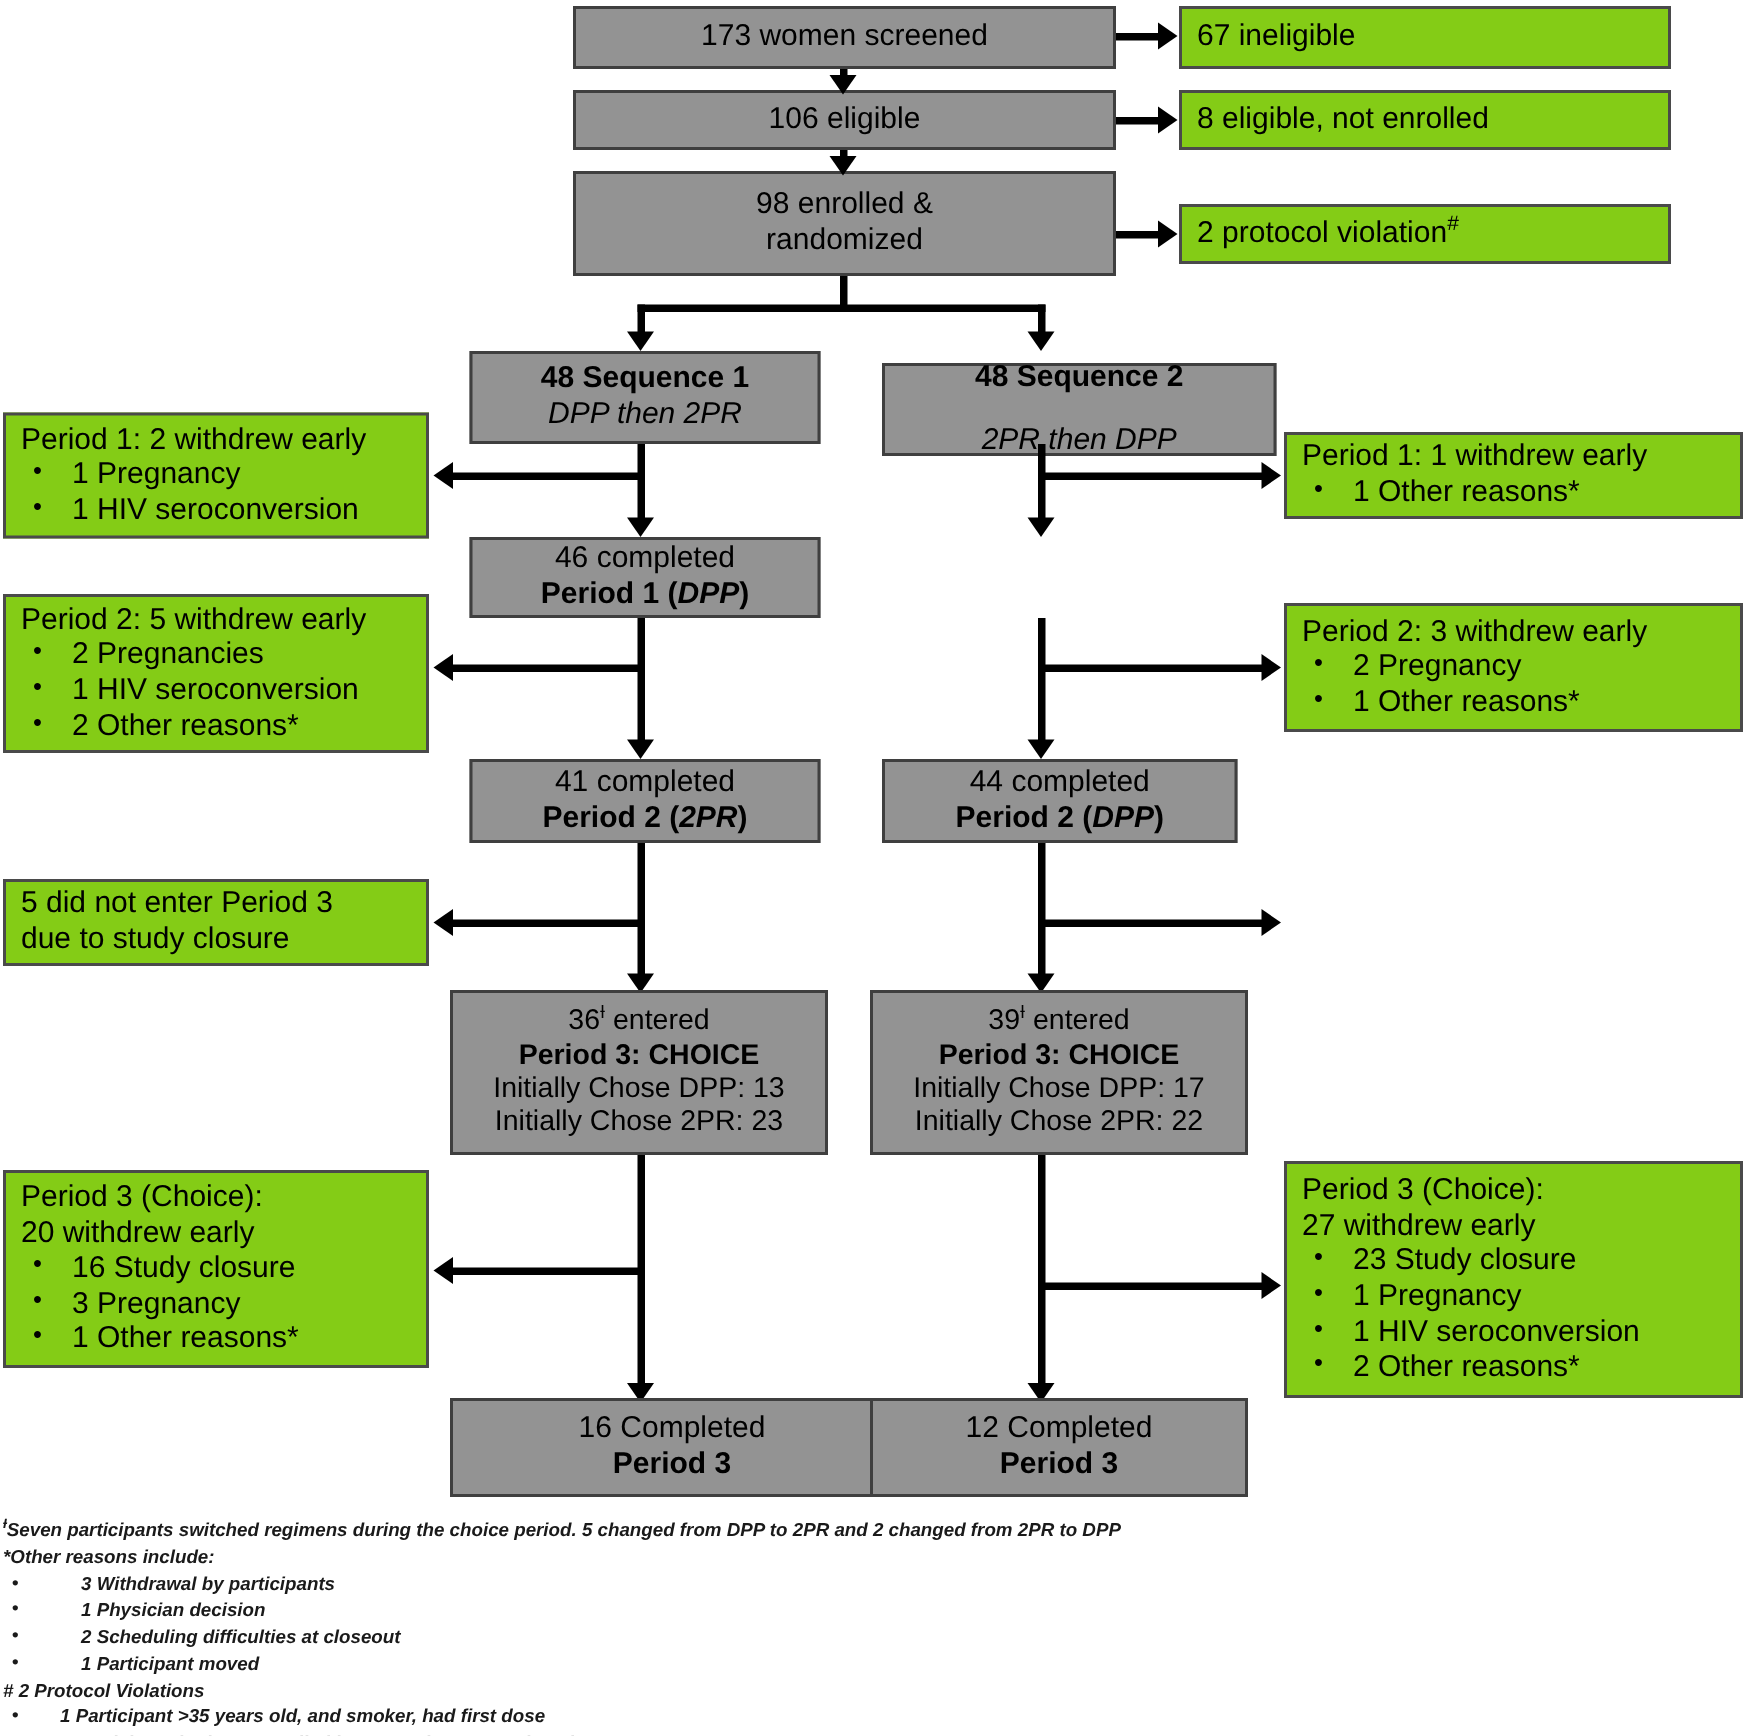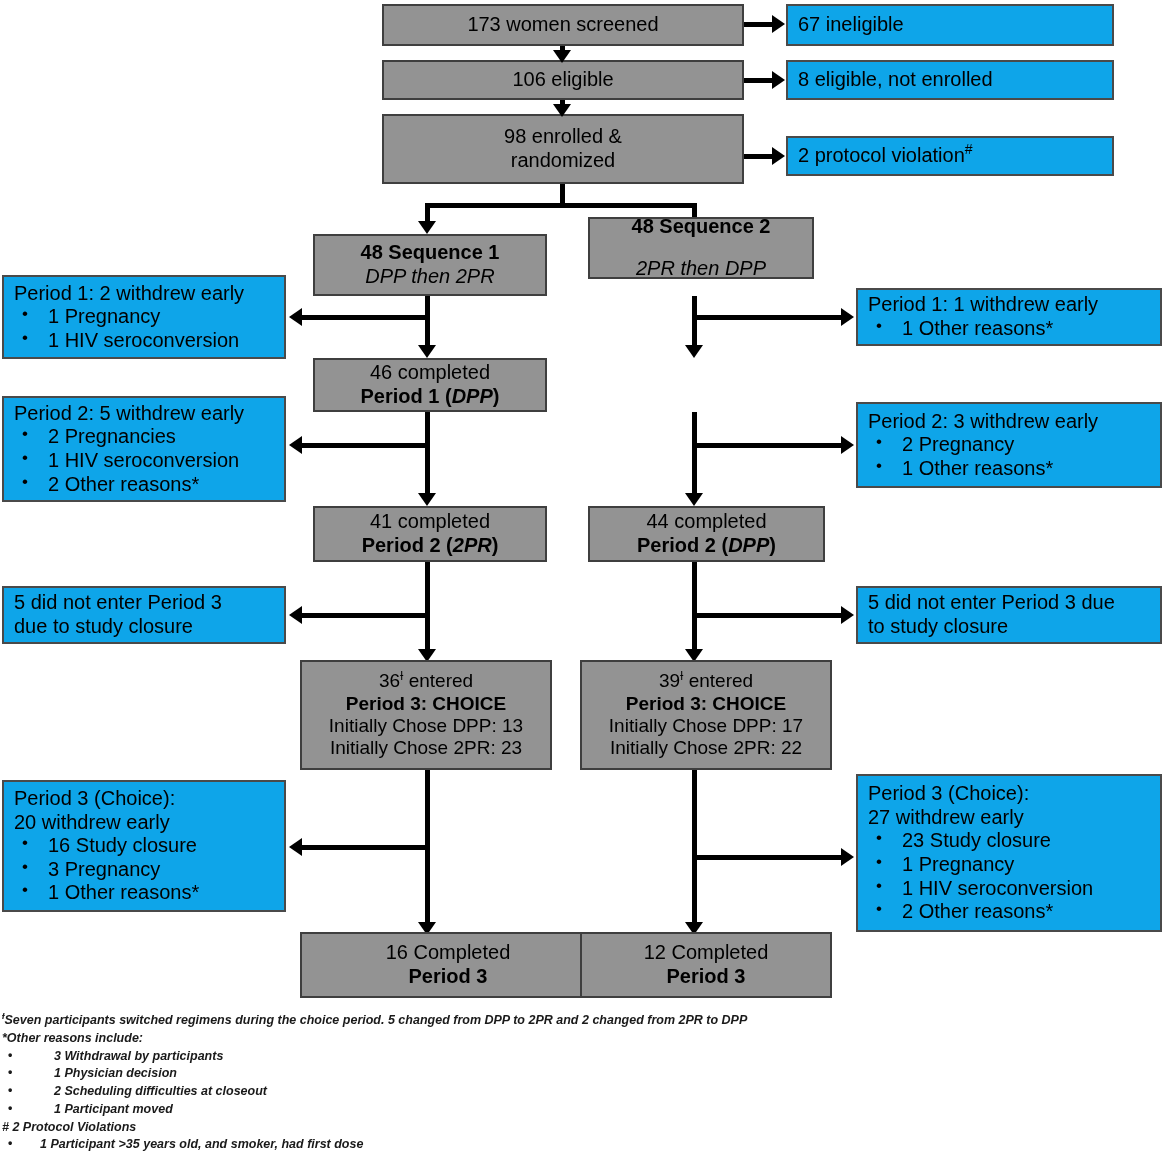--- a/index.html
+++ b/index.html
@@ -29,21 +29,21 @@
     align-items: center;
     text-align: center;
     line-height: 1.18;
   }
   .gray {
     background: #939393;
     border: 2px solid #3f3f3f;
     font-size: 20px;
   }
   .white {
-    background: #0ea5e9;
+    background: #84cc16;
     border: 2px solid #4a4a4a;
     font-size: 20px;
     align-items: flex-start;
     text-align: left;
     padding: 5px 8px 5px 10px;
   }
   .b { font-weight: bold; }
   .i { font-style: italic; }
   .bi { font-weight: bold; font-style: italic; }
 
@@ -191,21 +191,21 @@
   <div class="vline" style="left:425px; top:203px; height:22px;"></div>
   <div class="arrow down" style="left:418px; top:221px;"></div>
   <div class="vline" style="left:692px; top:203px; height:22px;"></div>
   <div class="arrow down" style="left:685px; top:221px;"></div>
 
   <div class="box gray" style="left:313px; top:234px; width:234px; height:62px;">
     <span class="line1 b">48 Sequence 1</span>
     <span class="line2 i">DPP then 2PR</span>
   </div>
 
-  <div class="box gray" style="left:588px; top:217px; width:226px; height:62px;gap:18px;">
+  <div class="box gray" style="left:588px; top:242px; width:263px; height:62px;gap:18px;">
     <span class="line1 b">48 Sequence 2</span>
     <span class="line2 i">2PR then DPP</span>
   </div>
 
   <div class="box white" style="left:2px; top:275px; width:284px; height:84px;">
     <span class="hdr">Period 1: 2 withdrew early</span>
     <ul class="blist">
       <li>1 Pregnancy</li>
       <li>1 HIV seroconversion</li>
     </ul>
@@ -269,24 +269,20 @@
   <div class="box gray" style="left:588px; top:506px; width:237px; height:56px;">
     <span class="line1">44 completed</span>
     <span class="line2 b"><span>Period 2 (</span><span class="bi">DPP</span><span>)</span></span>
   </div>
 
   <div class="box white" style="left:2px; top:586px; width:284px; height:58px;">
     <span class="hdr">5 did not enter Period 3</span>
     <span class="hdr">due to study closure</span>
   </div>
 
-  <div class="box white" style="left:856px; top:586px; width:306px; height:58px;">
-    <span class="hdr">5 did not enter Period 3 due</span>
-    <span class="hdr">to study closure</span>
-  </div>
 
   <div class="hline" style="left:302px; top:613px; width:125px;"></div>
   <div class="arrow left" style="left:289px; top:606px;"></div>
   <div class="hline" style="left:694px; top:613px; width:148px;"></div>
   <div class="arrow right" style="left:841px; top:606px;"></div>
 
   <div class="vline" style="left:425px; top:562px; height:92px;"></div>
   <div class="arrow down" style="left:418px; top:649px;"></div>
   <div class="vline" style="left:692px; top:562px; height:92px;"></div>
   <div class="arrow down" style="left:685px; top:649px;"></div>

